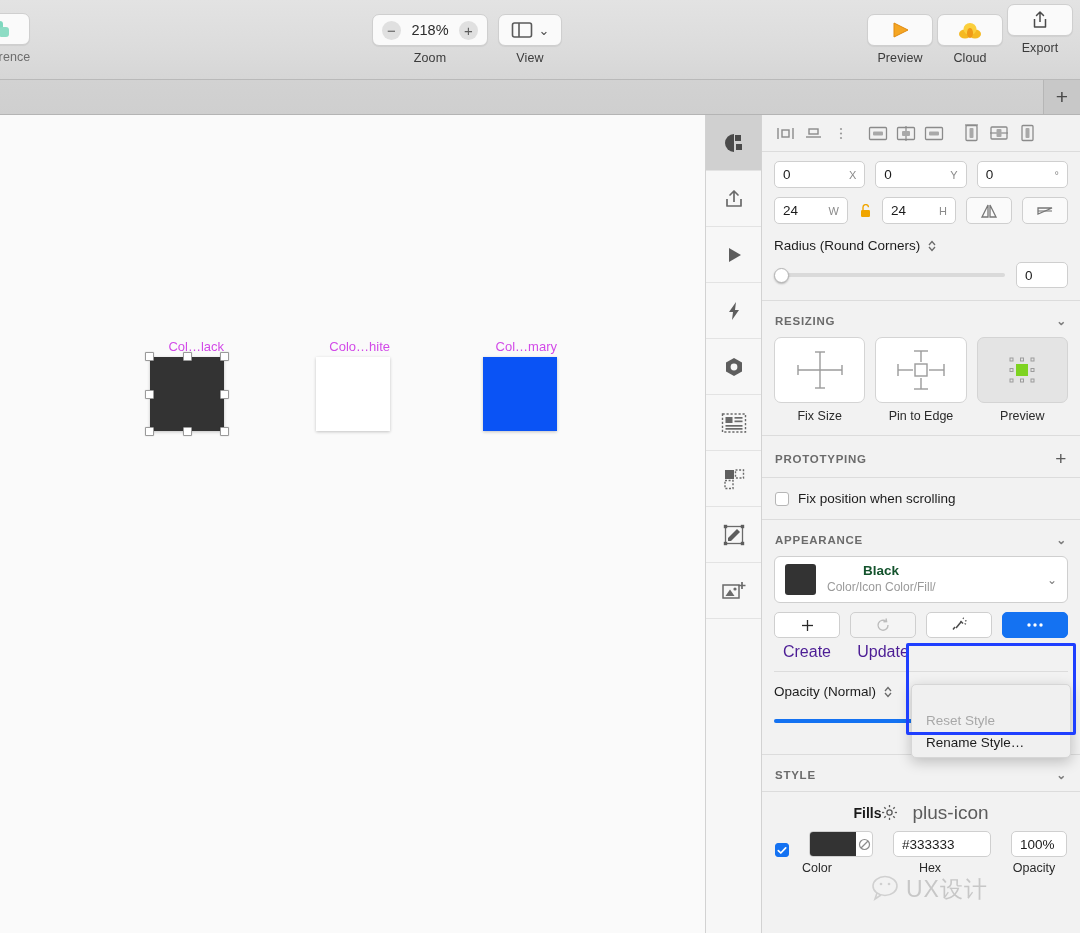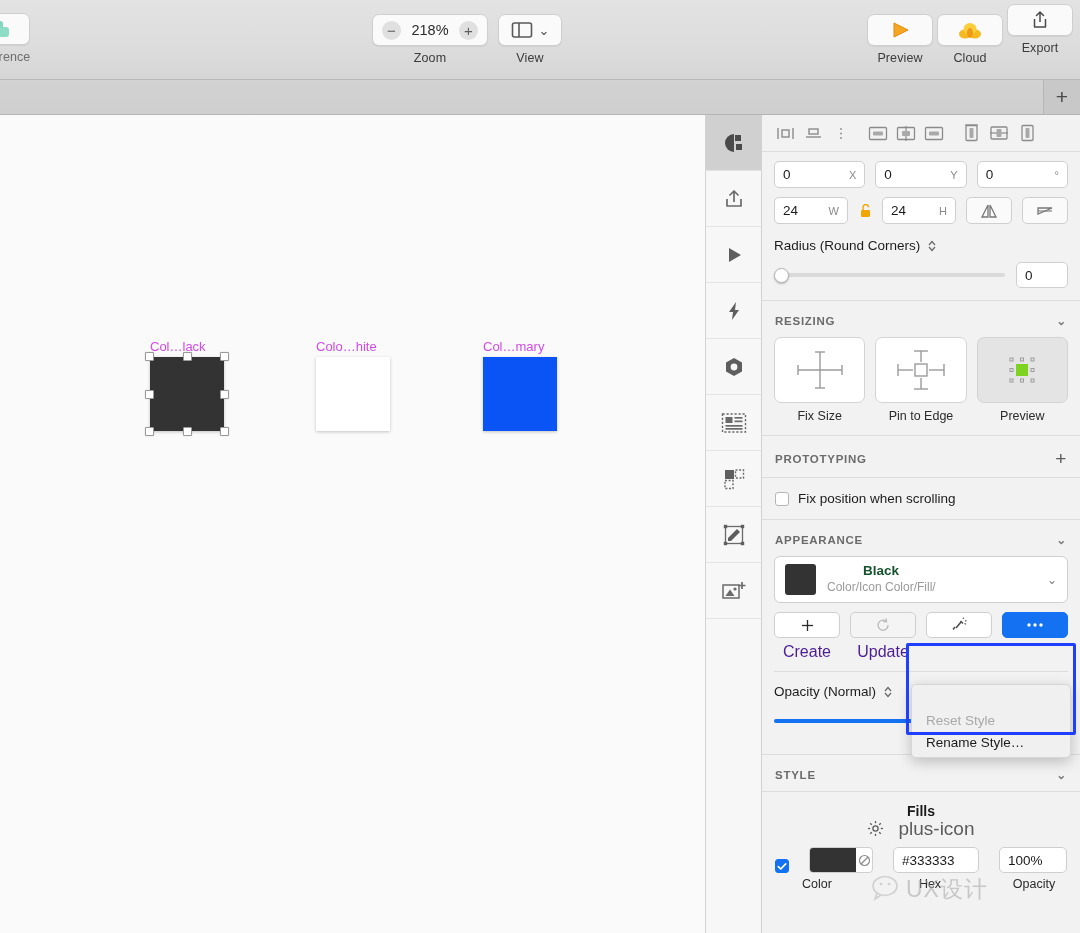--- a/index.html
+++ b/index.html
@@ -71,21 +71,21 @@
   }
 
   
   .canvas {
     position: absolute; left: 0; top: 115px; width: 705px; height: 818px;
     background: #fafafa; overflow: hidden;
   }
   .artboard-wrap { position: absolute; }
   .artboard-name {
     position: absolute; bottom: 100%; left: 0; width: 100%;
-    text-align: left; font-size: 13px; color: #d24ae8;
+    text-align: right; font-size: 13px; color: #d24ae8;
     margin-bottom: 3px; white-space: nowrap;
   }
   .artboard {
     width: 74px; height: 74px;
     box-shadow: 0 1px 3px rgba(0,0,0,.22);
   }
   .handle {
     position: absolute; width: 9px; height: 9px; background: #ffffff;
     border: 1px solid #9a9a9a; border-radius: 1px;
     box-shadow: 0 0 1px rgba(0,0,0,.35);
@@ -198,21 +198,20 @@
   .pct-field {
     width: 54px; height: 26px; background: #fff; border: 1px solid #cfcfcf; border-radius: 5px;
     display: flex; align-items: center; justify-content: space-between; padding: 0 6px 0 8px;
     font-size: 13.5px; color: #1a1a1a;
   }
   .pct-unit { font-size: 11.5px; color: #8a8a8a; }
 
   .fills-head {
     display: flex; align-items: center; justify-content: center;
     padding: 11px 13px 5px 13px;
-    flex-direction: column;
   }
   .fills-title { font-size: 14px; font-weight: bold; color: #1a1a1a; }
   .fills-tools { display: flex; align-items: center; gap: 14px; color: #5c5c5c; }
   .fill-row { display: flex; align-items: flex-end; gap: 20px; padding: 4px 13px 0 13px; }
   .fill-swatch-wrap {
     width: 64px; height: 26px; border: 1px solid #cfcfcf; border-radius: 4px;
     display: flex; overflow: hidden; background: #fff;
   }
   .fill-color { width: 46px; height: 100%; }
   .fill-link { flex:1; display:flex; align-items:center; justify-content:center; color:#8c8c8c; font-size: 12px; }
@@ -720,21 +719,21 @@
       <div class="fill-swatch-wrap">
         <div class="fill-color" style="background:#333333;"></div>
         <div class="fill-link">
           <svg width="13" height="13" viewBox="0 0 13 13">
               <circle cx="6.5" cy="6.5" r="5" fill="none" stroke="#8c8c8c" stroke-width="1.2"></circle>
               <line x1="3" y1="10" x2="10" y2="3" stroke="#8c8c8c" stroke-width="1.2"></line>
             </svg>
         </div>
       </div>
       <div class="hex-field">#333333</div>
-      <div class="pct-field" style="width:68px;">100%</div>
+      <div class="pct-field" style="width:56px;">100%</div>
     </div>
 
     <div class="fill-labels">
       <span style="width:84px;text-align:center;">Color</span>
       <span style="flex:1;text-align:center;">Hex</span>
       <span style="width:66px;text-align:center;">Opacity</span>
     </div>
   </div>
 
   <div class="ctx-menu">

